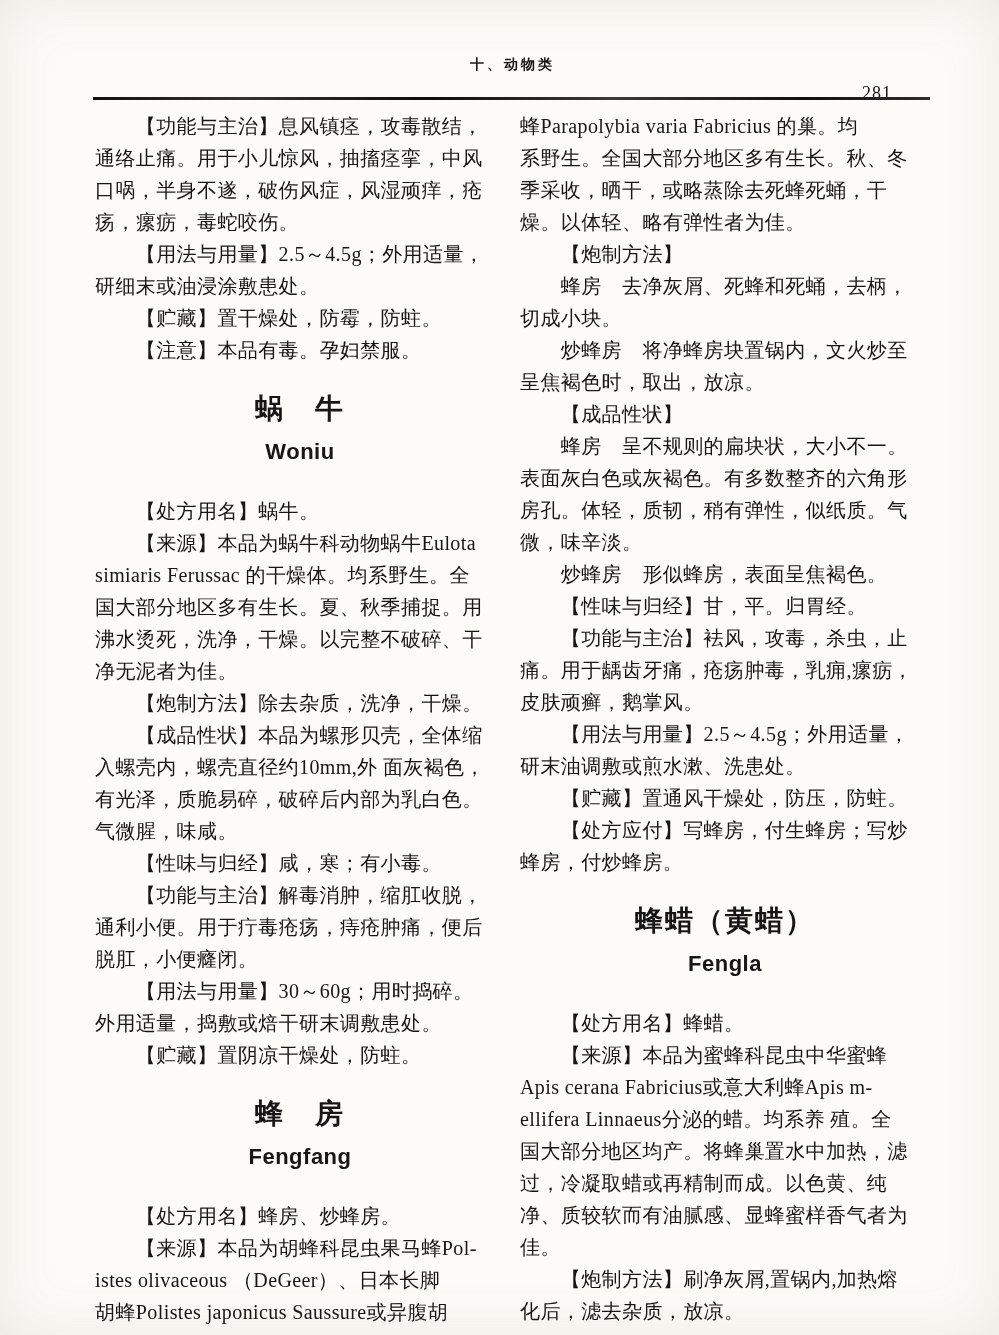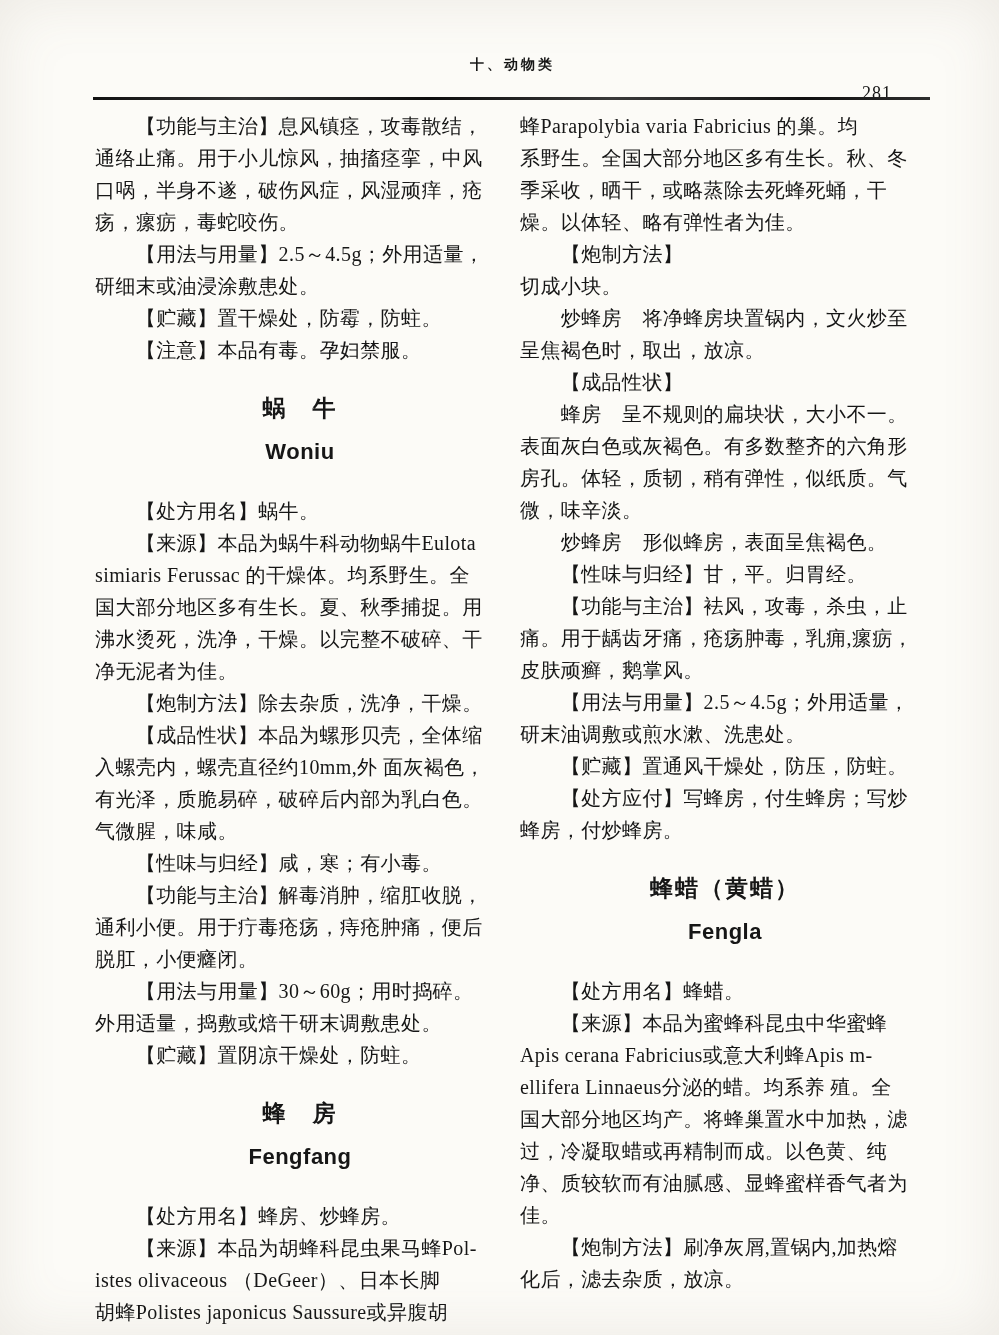--- a/index.html
+++ b/index.html
@@ -26,21 +26,21 @@
   .columns{
     position:absolute;top:110px;left:95px;width:835px;
     display:flex;gap:15px;
   }
   .col{width:410px;overflow:hidden;}
   .tline{
     font-size:20px;line-height:32px;letter-spacing:.4px;
     white-space:nowrap;
   }
   .entry-cn{
-    font-size:23px;font-weight:bold;text-align:center;
+    font-size:28px;font-weight:bold;text-align:center;
     letter-spacing:2px;margin-top:28px;line-height:30px;
   }
   .entry-py{
     font-family:"Liberation Sans", sans-serif;
     font-size:22px;font-weight:bold;text-align:center;
     margin:15px 0 30px 0;line-height:26px;letter-spacing:.5px;
   }
 </style>
 </head>
 <body>
@@ -87,20 +87,21 @@
         <div class="tline">　　【来源】本品为胡蜂科昆虫果马蜂Pol-</div>
         <div class="tline">istes olivaceous （DeGeer）、日本长脚</div>
         <div class="tline">胡蜂Polistes japonicus Saussure或异腹胡</div>
       </div>
     <div class="col">
         <div class="tline">蜂Parapolybia varia Fabricius 的巢。均</div>
         <div class="tline">系野生。全国大部分地区多有生长。秋、冬</div>
         <div class="tline">季采收，晒干，或略蒸除去死蜂死蛹，干</div>
         <div class="tline">燥。以体轻、略有弹性者为佳。</div>
         <div class="tline">　　【炮制方法】</div>
+        <div class="tline">　　蜂房　去净灰屑、死蜂和死蛹，去柄，</div>
         <div class="tline">切成小块。</div>
         <div class="tline">　　炒蜂房　将净蜂房块置锅内，文火炒至</div>
         <div class="tline">呈焦褐色时，取出，放凉。</div>
         <div class="tline">　　【成品性状】</div>
         <div class="tline">　　蜂房　呈不规则的扁块状，大小不一。</div>
         <div class="tline">表面灰白色或灰褐色。有多数整齐的六角形</div>
         <div class="tline">房孔。体轻，质韧，稍有弹性，似纸质。气</div>
         <div class="tline">微，味辛淡。</div>
         <div class="tline">　　炒蜂房　形似蜂房，表面呈焦褐色。</div>
         <div class="tline">　　【性味与归经】甘，平。归胃经。</div>

